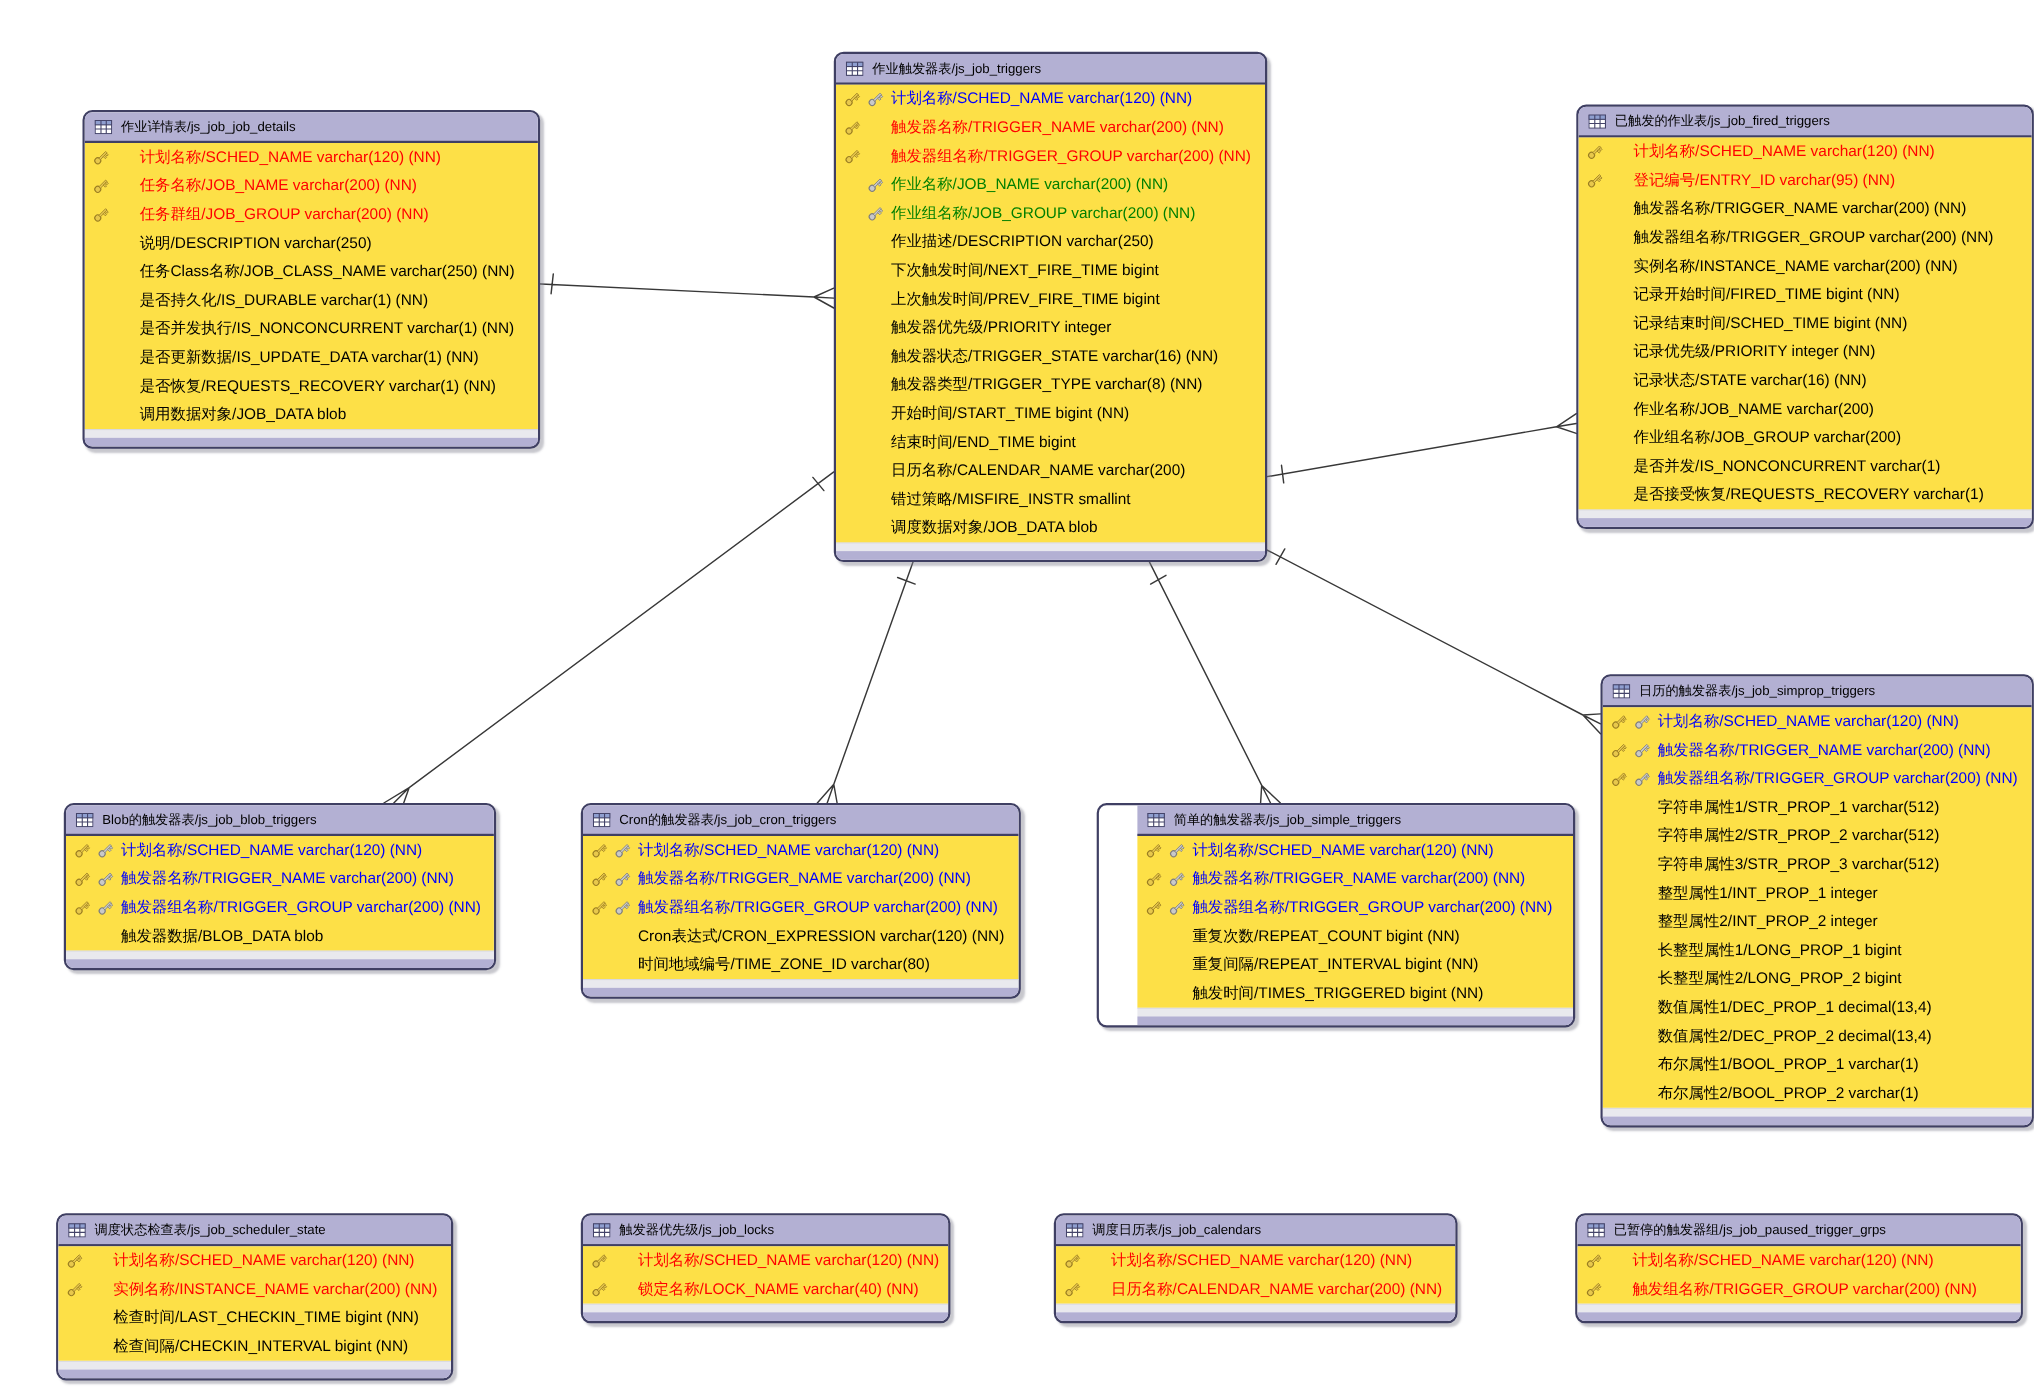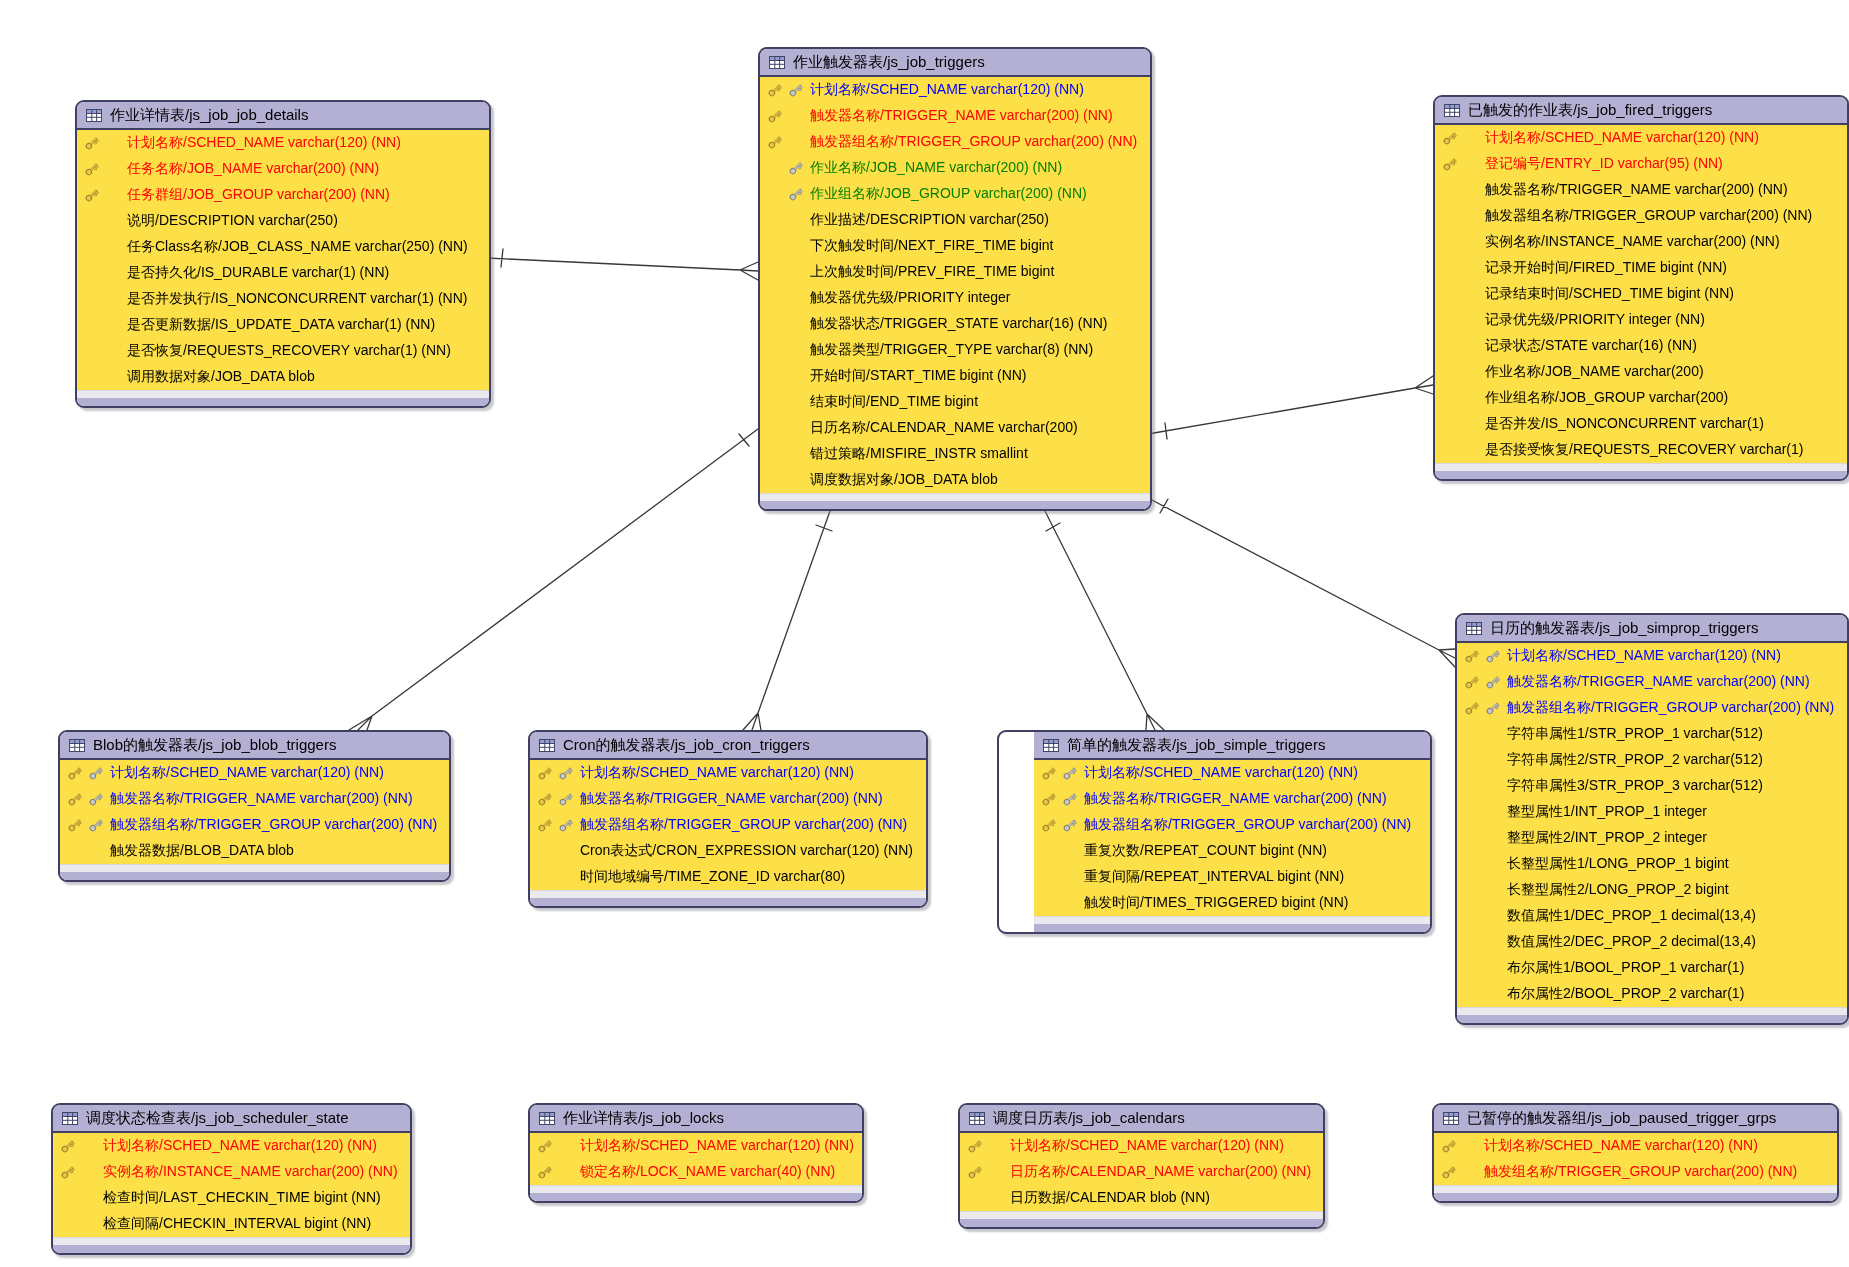--- a/index.html
+++ b/index.html
@@ -18,21 +18,21 @@
     overflow:hidden;
     box-shadow:3px 3px 2px rgba(130,130,145,.45);
   }
   .thead{
     height:26px;
     background:var(--header,#b3b0d3);
     border-bottom:2px solid var(--border,#3f3f63);
     display:flex;align-items:center;
     padding-left:9px;gap:8px;
   }
-  .ttitle{font-size:15px;color:#000;white-space:nowrap;}
+  .ttitle{font-size:12px;color:#000;white-space:nowrap;}
   .tbody{position:relative;background:#fde047;}
   .row{height:26px;position:relative;display:flex;align-items:center;overflow:hidden;}
   .key{position:absolute;top:4px;width:18px;height:18px;}
   .k1{left:6px;} .k2{left:27px;}
   .ftext{margin-left:50px;font-size:14px;white-space:nowrap;}
   .c-pk{color:var(--pk,#ff0000);}
   .c-pkfk{color:var(--pkfk,#0000ff);}
   .c-fk{color:var(--fk,#007f00);}
   .c-regular{color:#000;}
   .tfoot-gray{height:7px;background:#e9e9ee;border-top:1px solid #d8d8de;}
@@ -710,21 +710,21 @@
       <div class="thead">
         <span style="display:inline-flex;">
           <svg width="16" height="13" viewBox="0 0 16 13">
             <rect x="0.5" y="0.5" width="15" height="12" fill="#ffffff" stroke="#44446a" stroke-width="1"></rect>
             <rect x="0.5" y="0.5" width="15" height="4" fill="#8f9fd0" stroke="#44446a" stroke-width="1"></rect>
             <line x1="5.8" y1="0.5" x2="5.8" y2="12.5" stroke="#44446a" stroke-width="1"></line>
             <line x1="10.6" y1="0.5" x2="10.6" y2="12.5" stroke="#44446a" stroke-width="1"></line>
             <line x1="0.5" y1="8.3" x2="15.5" y2="8.3" stroke="#44446a" stroke-width="1"></line>
           </svg>
         </span>
-        <span class="ttitle">作业详情表/js_job_locks</span>
+        <span class="ttitle">触发器优先级/js_job_locks</span>
       </div>
       <div class="tbody">
         <div class="row">
           <span class="key k1"><svg width="18" height="18" viewBox="0 0 18 18">
               <g transform="rotate(-45 9 9)">
                 <circle cx="4.6" cy="9" r="2.7" fill="#e8c84c" stroke="#9a7d22" stroke-width="1"></circle>
                 <rect x="7" y="8.1" width="8.6" height="1.9" fill="#e8c84c" stroke="#9a7d22" stroke-width="0.7"></rect>
                 <rect x="10.8" y="9.8" width="1.6" height="2.7" fill="#e8c84c" stroke="#9a7d22" stroke-width="0.7"></rect>
                 <rect x="13.5" y="9.8" width="1.6" height="2.2" fill="#e8c84c" stroke="#9a7d22" stroke-width="0.7"></rect>
               </g>
@@ -774,23 +774,20 @@
         <div class="row">
           <span class="key k1"><svg width="18" height="18" viewBox="0 0 18 18">
               <g transform="rotate(-45 9 9)">
                 <circle cx="4.6" cy="9" r="2.7" fill="#e8c84c" stroke="#9a7d22" stroke-width="1"></circle>
                 <rect x="7" y="8.1" width="8.6" height="1.9" fill="#e8c84c" stroke="#9a7d22" stroke-width="0.7"></rect>
                 <rect x="10.8" y="9.8" width="1.6" height="2.7" fill="#e8c84c" stroke="#9a7d22" stroke-width="0.7"></rect>
                 <rect x="13.5" y="9.8" width="1.6" height="2.2" fill="#e8c84c" stroke="#9a7d22" stroke-width="0.7"></rect>
               </g>
             </svg></span>
           <span class="ftext c-pk">日历名称/CALENDAR_NAME varchar(200) (NN)</span>
-        </div>
-        <div class="row">
-          <span class="ftext c-regular">日历数据/CALENDAR blob (NN)</span>
         </div>
       </div>
       <div class="tfoot-gray"></div>
       <div class="tfoot-lav"></div>
     </div>
     <div class="table" style="left: 1432px; top: 1103px; width: 403px;">
       <div class="thead">
         <span style="display:inline-flex;">
           <svg width="16" height="13" viewBox="0 0 16 13">
             <rect x="0.5" y="0.5" width="15" height="12" fill="#ffffff" stroke="#44446a" stroke-width="1"></rect>

